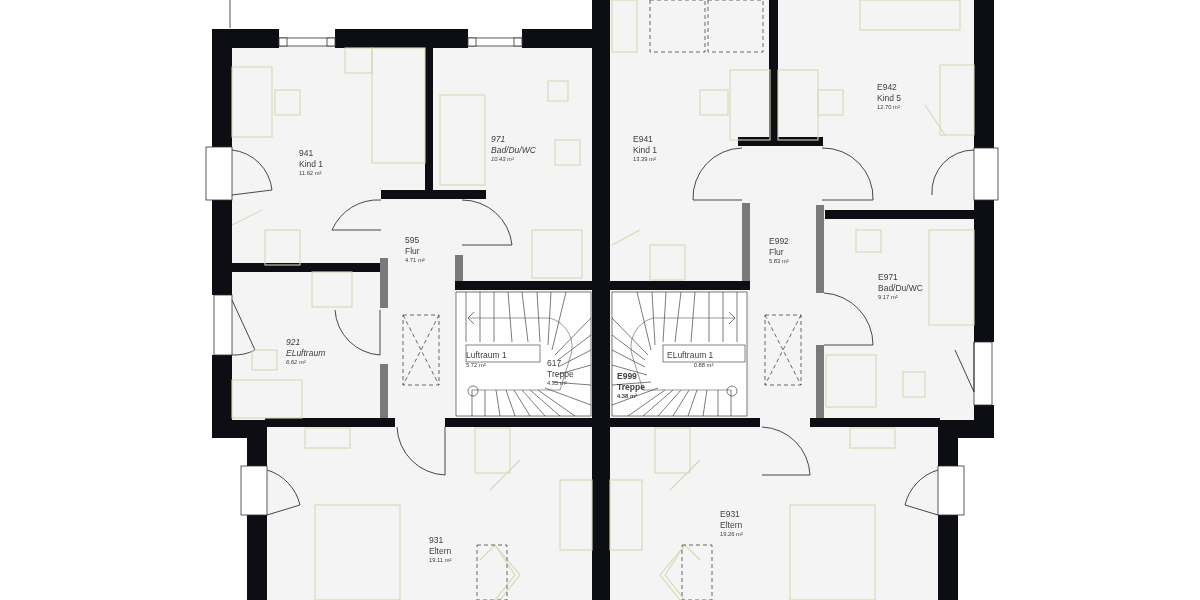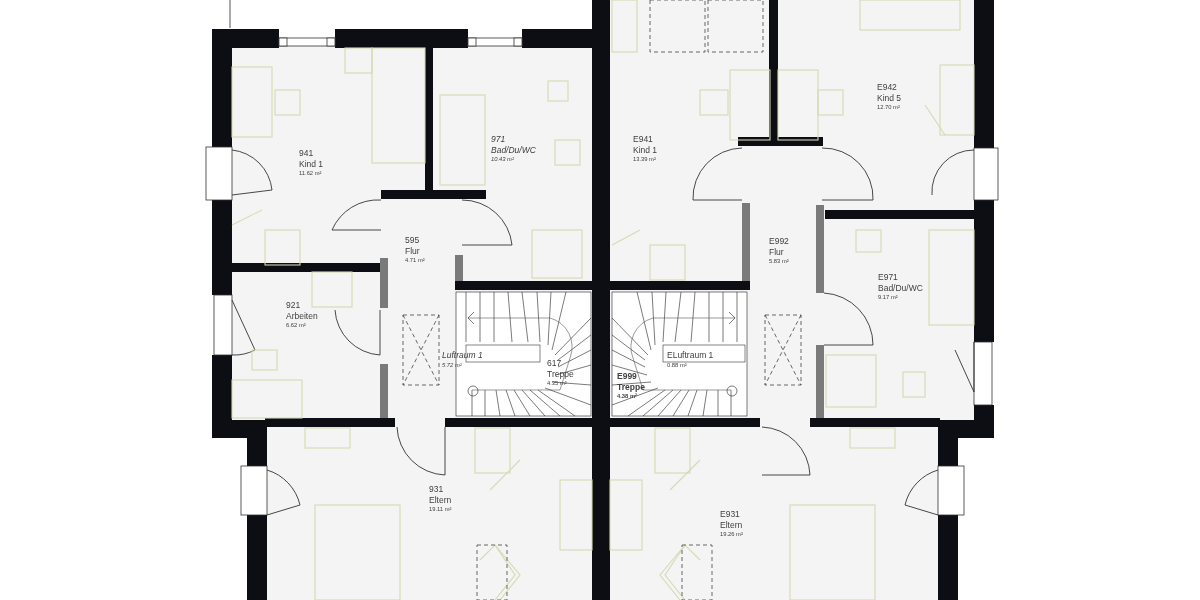--- a/index.html
+++ b/index.html
@@ -255,35 +255,35 @@
   <div class="label" style="left:491px;top:134px;font-style:italic;">
     <span class="num">971</span>
     <span class="name">Bad/Du/WC</span>
     <span class="area">10.43 m²</span>
   </div>
   <div class="label" style="left:405px;top:235px;">
     <span class="num">595</span>
     <span class="name">Flur</span>
     <span class="area">4.71 m²</span>
   </div>
-  <div class="label" style="left:286px;top:300px;">
+  <div class="label" style="left:286px;top:337px;font-style:italic;">
     <span class="num">921</span>
-    <span class="name">Arbeiten</span>
+    <span class="name">ELuftraum</span>
     <span class="area">6.62 m²</span>
   </div>
-  <div class="label" style="left:442px;top:350px;font-style:italic;">
+  <div class="label" style="left:466px;top:350px;">
     <span class="name">Luftraum 1</span>
     <span class="area">5.72 m²</span>
   </div>
   <div class="label" style="left:547px;top:358px;">
     <span class="num">617</span>
     <span class="name">Treppe</span>
     <span class="area">4.35 m²</span>
   </div>
-  <div class="label" style="left:429px;top:484px;">
+  <div class="label" style="left:429px;top:535px;">
     <span class="num">931</span>
     <span class="name">Eltern</span>
     <span class="area">19.11 m²</span>
   </div>
   <div class="label" style="left:633px;top:134px;">
     <span class="num">E941</span>
     <span class="name">Kind 1</span>
     <span class="area">13.39 m²</span>
   </div>
   <div class="label" style="left:877px;top:82px;">
@@ -294,21 +294,21 @@
   <div class="label" style="left:769px;top:204px;margin-top:32px;">
     <span class="num">E992</span>
     <span class="name">Flur</span>
     <span class="area">5.83 m²</span>
   </div>
   <div class="label" style="left:878px;top:272px;">
     <span class="num">E971</span>
     <span class="name">Bad/Du/WC</span>
     <span class="area">9.17 m²</span>
   </div>
-  <div class="label" style="left:667px;top:350px;">
+  <div class="label" style="left:667px;top:350px;text-align:right;">
     <span class="name">ELuftraum 1</span>
     <span class="area">0.88 m²</span>
   </div>
   <div class="label" style="left:617px;top:371px;font-weight:bold;">
     <span class="num">E999</span>
     <span class="name">Treppe</span>
     <span class="area">4.38 m²</span>
   </div>
   <div class="label" style="left:720px;top:509px;">
     <span class="num">E931</span>

